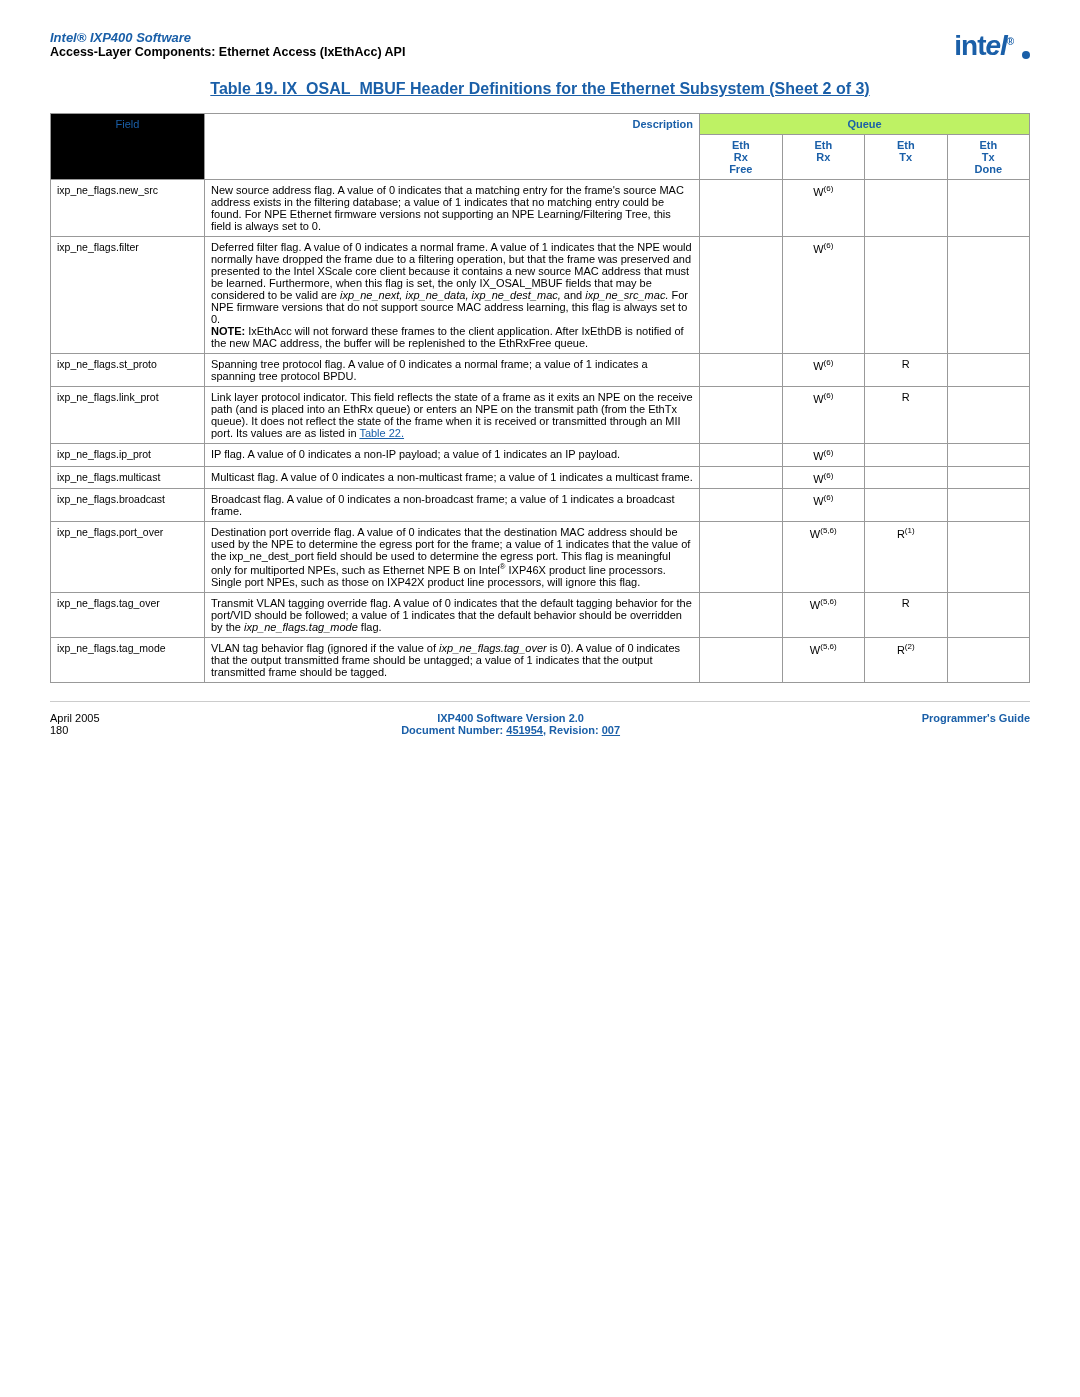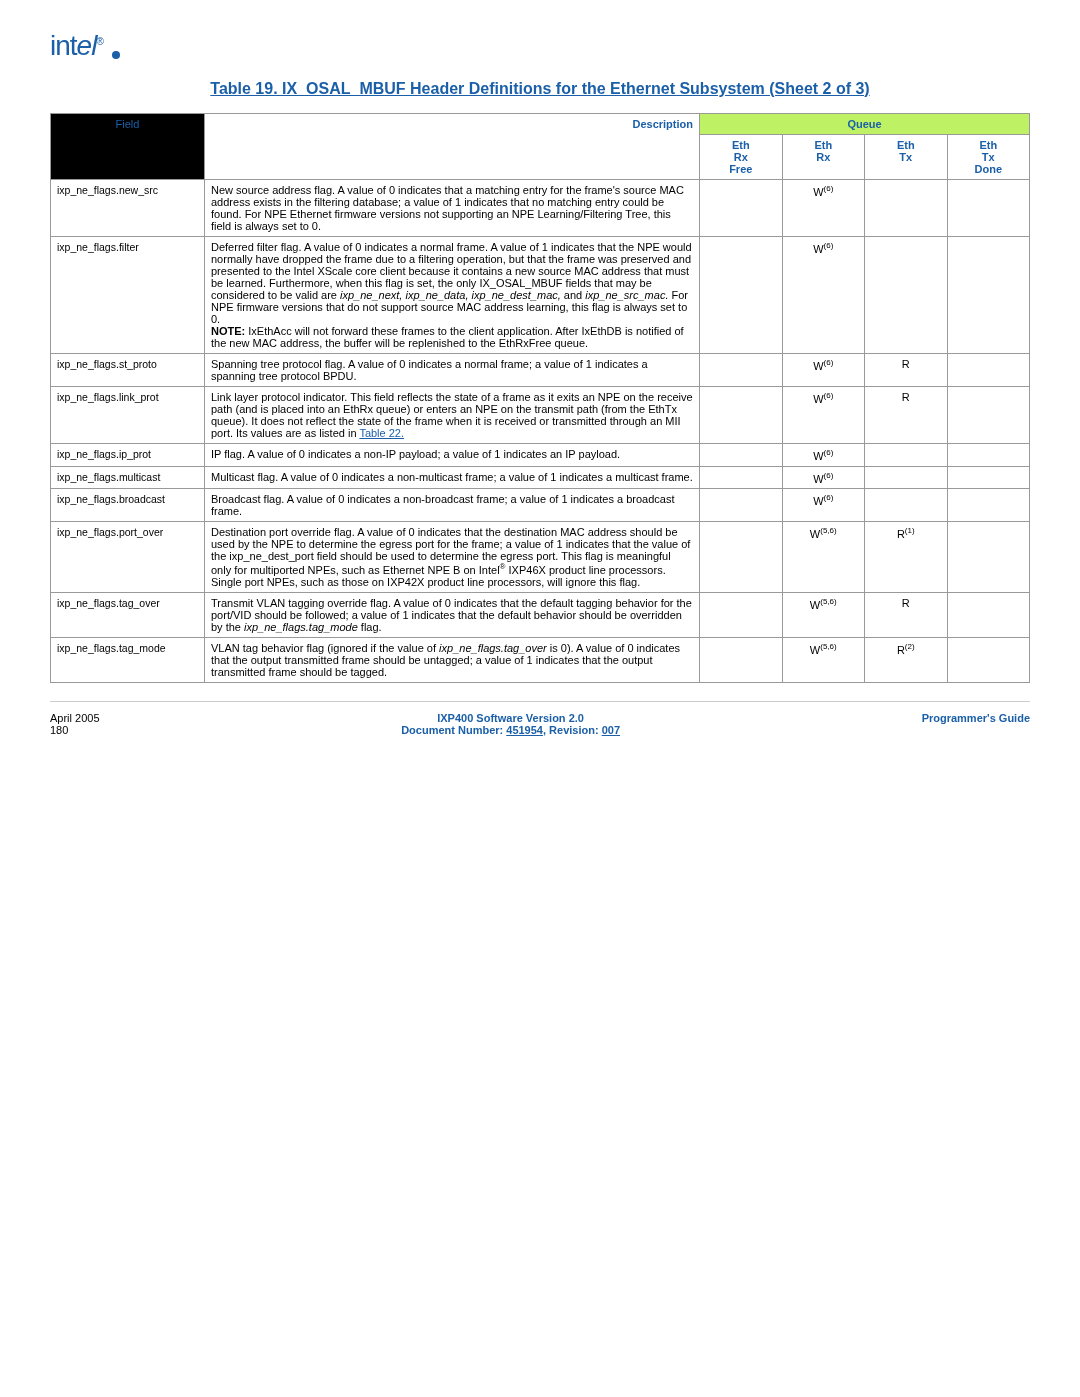--- a/index.html
+++ b/index.html
@@ -25,21 +25,21 @@
       font-weight: bold;
       font-size: 13px;
     }
     .header-subtitle {
       font-size: 12.5px;
       font-weight: bold;
       color: #000;
     }
     .intel-logo {
       font-size: 28px;
-      font-weight: normal;
+      font-weight: bold;
       color: #1a5fa8;
       font-family: Arial, sans-serif;
       letter-spacing: -1px;
       position: relative;
       display: inline-block;
     }
     .intel-logo .registered {
       font-size: 10px;
       vertical-align: super;
     }
@@ -137,20 +137,24 @@
     .footer-right {
       color: #1a5fa8;
       font-weight: bold;
     }
     .footer-left {}
   </style>
 </head>
 <body>
 
 <div class="header">
+  <div class="header-left">
+    <div class="header-title-blue">Intel® IXP400 Software</div>
+    <div class="header-subtitle">Access-Layer Components: Ethernet Access (IxEthAcc) API</div>
+  </div>
   <div class="intel-logo">
     <span>int<span style="font-style:italic;">el</span><span class="registered">®</span></span>
     <span class="intel-logo-dot"></span>
   </div>
 </div>
 
 <div class="page-title">Table 19.  IX_OSAL_MBUF Header Definitions for the Ethernet Subsystem (Sheet 2 of 3)</div>
 
 <table class="main-table">
   <thead>

